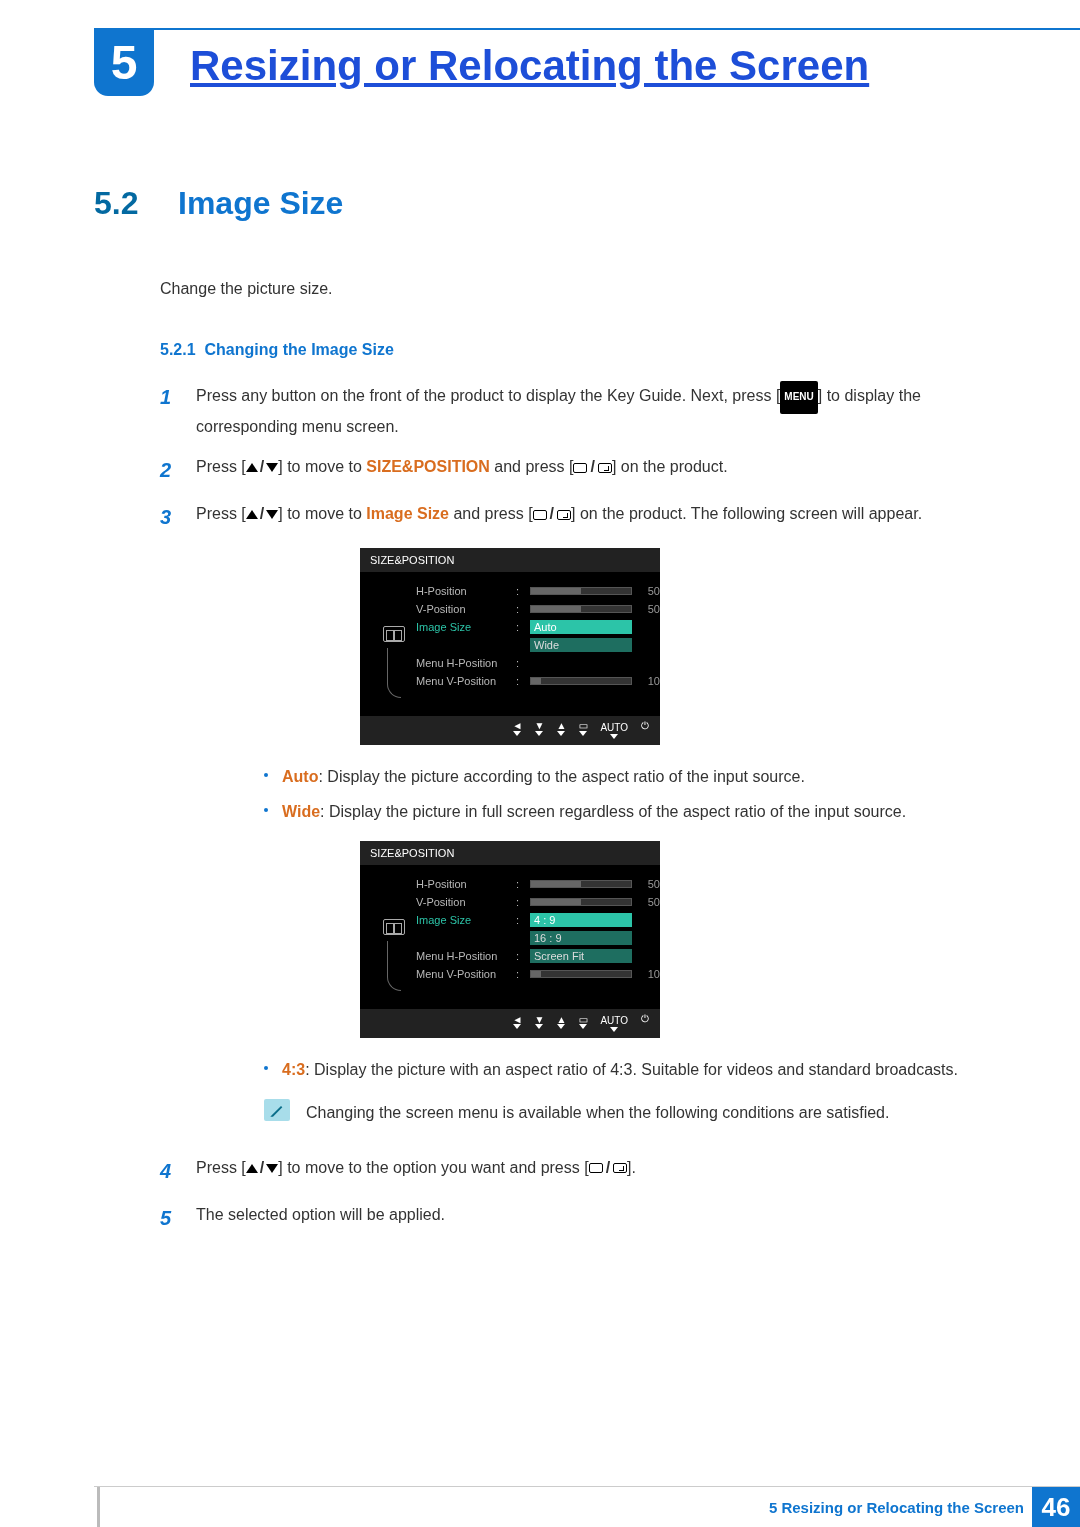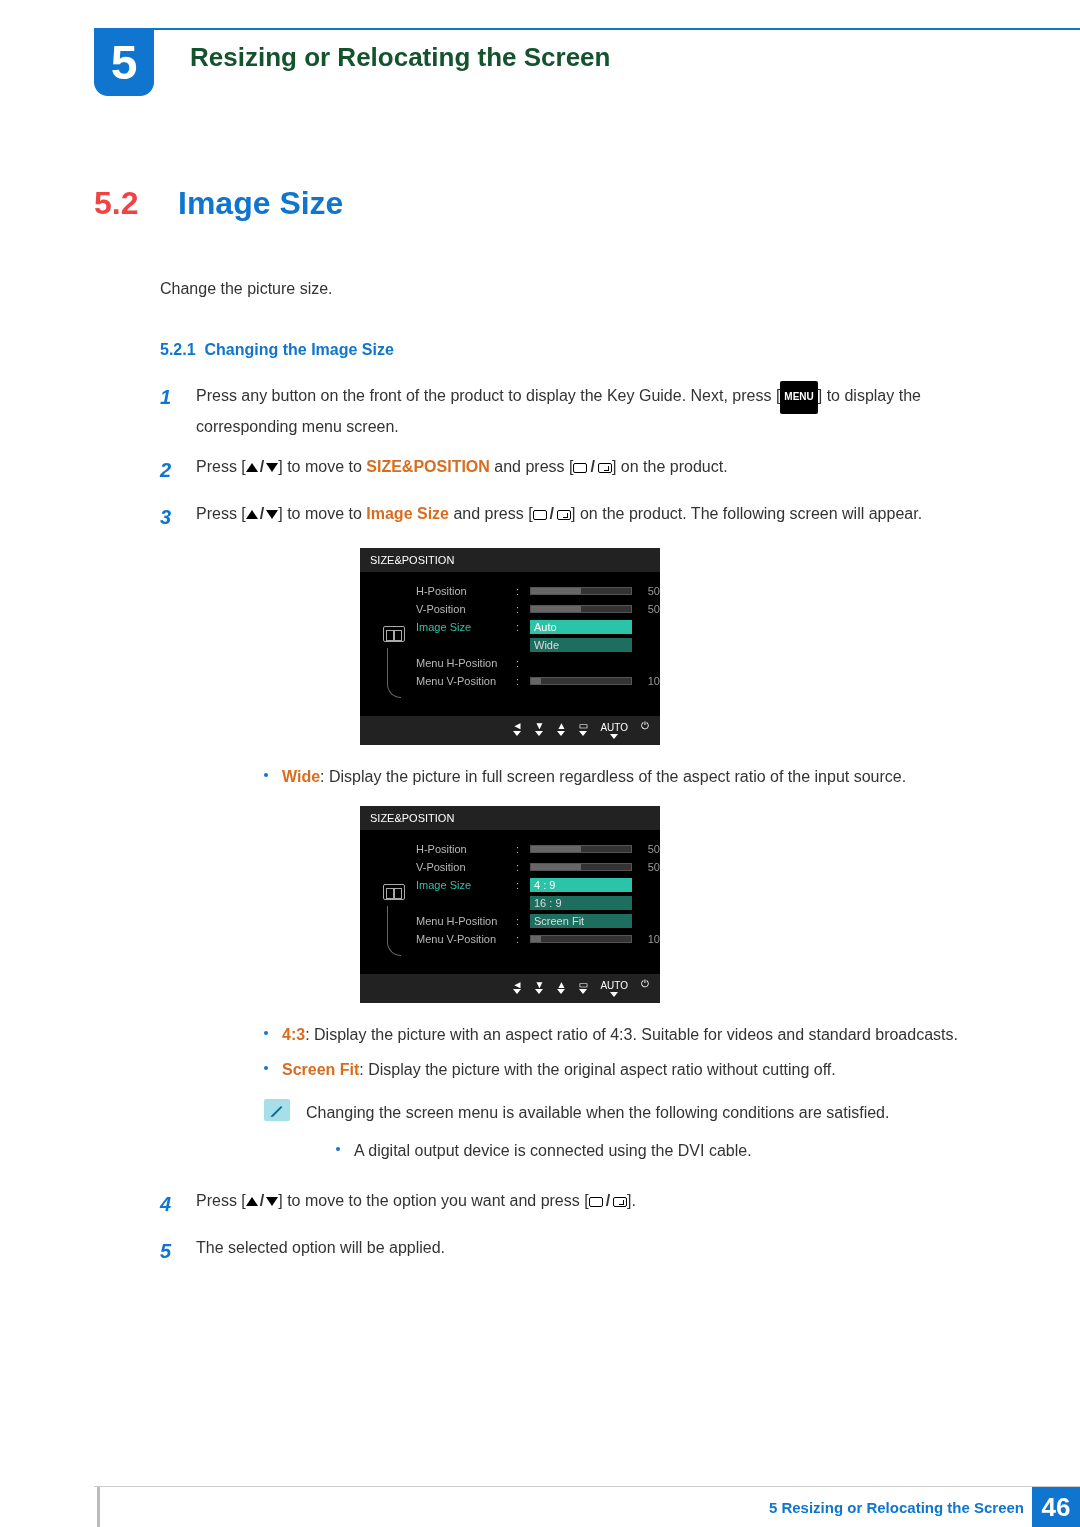--- a/index.html
+++ b/index.html
@@ -33,34 +33,35 @@
     font-size: 48px;
     font-weight: bold;
     display: flex;
     align-items: center;
     justify-content: center;
   }
   .chapter-title {
     position: absolute;
     left: 190px;
     top: 42px;
-    font-size: 26px;
-    color: #14532d;
-    font-weight: bold;
+    font-size: 42px;
+    color: #1d4ed8;
+    font-weight: bold;
+    text-decoration: underline;
   }
   .content {
     position: absolute;
     top: 185px;
     left: 94px;
     right: 94px;
   }
   .section-row { display: flex; gap: 24px; }
   .section-num {
     font-size: 32px;
-    color: #ef4444;
+    color: #0369a1;
     font-weight: bold;
     min-width: 60px;
   }
   .section-title {
     font-size: 32px;
     color: #0f75cf;
     font-weight: bold;
   }
   .para {
     margin-top: 55px;
@@ -429,20 +430,24 @@
           </div>
         <div class="osd-nav">
             <span class="nav-icon">⏻</span>
           </div>
       </div>
     </div>
 
     <div class="bullets">
       <div class="bullet-row">
         <div class="bullet-dot"></div>
+        <div class="bullet-text"><span class="kw-orange">Auto</span><span>: Display the picture according to the aspect ratio of the input source.</span></div>
+      </div>
+      <div class="bullet-row">
+        <div class="bullet-dot"></div>
         <div class="bullet-text"><span class="kw-orange">Wide</span><span>: Display the picture in full screen regardless of the aspect ratio of the input source.</span></div>
       </div>
     </div>
 
     <div class="osd">
       <div class="osd-header">SIZE&amp;POSITION</div>
       <div class="osd-body">
         <div class="osd-left">
           <div class="osd-cat-icon"></div>
           <div class="osd-curve"></div>
@@ -517,39 +522,31 @@
             <span class="nav-icon">⏻</span>
           </div>
       </div>
     </div>
 
     <div class="bullets">
       <div class="bullet-row">
         <div class="bullet-dot"></div>
         <div class="bullet-text"><span class="kw-orange">4:3</span><span>: Display the picture with an aspect ratio of 4:3. Suitable for videos and standard broadcasts.</span></div>
       </div>
-      <div class="bullet-row">
-        <div class="bullet-dot"></div>
-        <div class="bullet-text"><span class="kw-orange">Screen Fit</span><span>: Display the picture with the original aspect ratio without cutting off.</span></div>
-      </div>
     </div>
 
     <div class="note-block">
       <div class="note-icon">
         <svg viewBox="0 0 24 24">
             <path d="M4 20 L18 6 L20 8 L6 22 L2 22 Z" fill="#0a6e8a"></path>
           </svg>
       </div>
       <div class="note-body">
         <div>Changing the screen menu is available when the following conditions are satisfied.</div>
         <div class="note-sub">
-          <div class="bullet-row">
-              <div class="bullet-dot"></div>
-              <div class="bullet-text">A digital output device is connected using the DVI cable.</div>
-            </div>
         </div>
       </div>
     </div>
 
     <div class="step-row">
       <div class="step-num">4</div>
       <div class="step-text">
         <span>Press [</span><span class="arrow-pair">
             <span class="tri-up"></span>
             <span class="slash">/</span>

